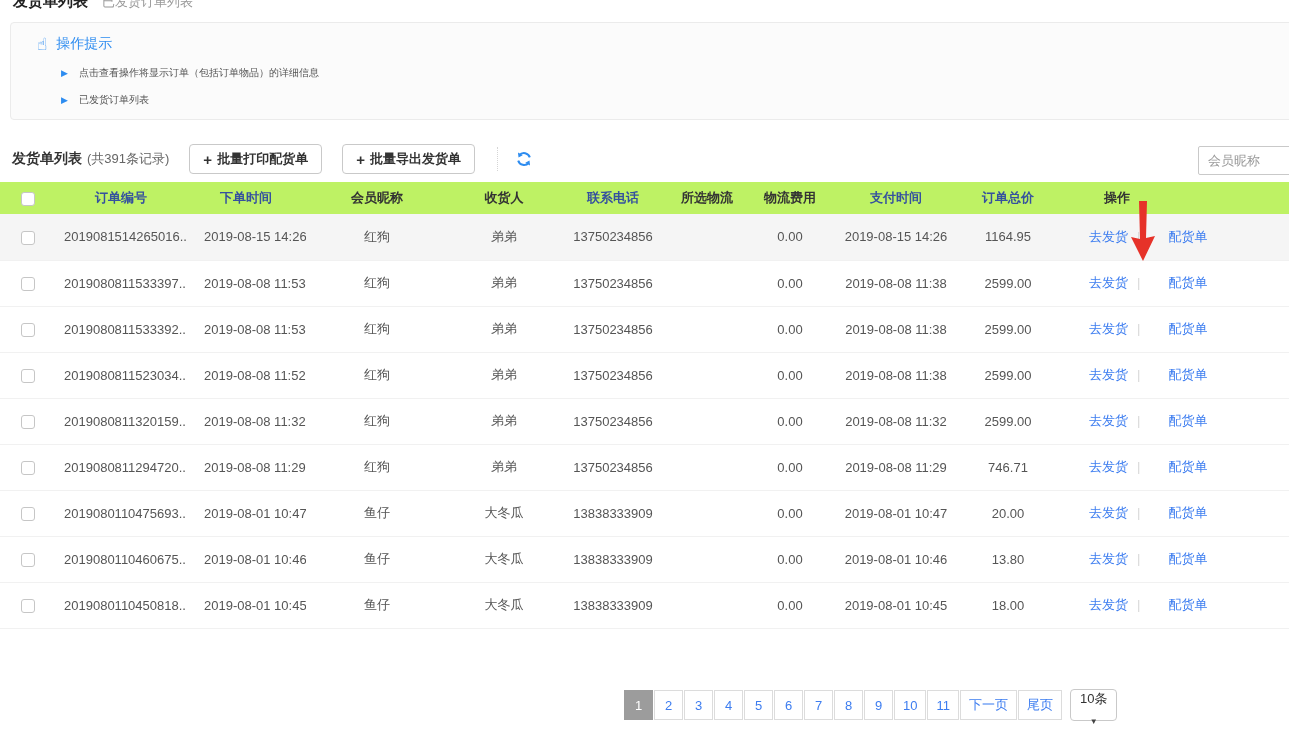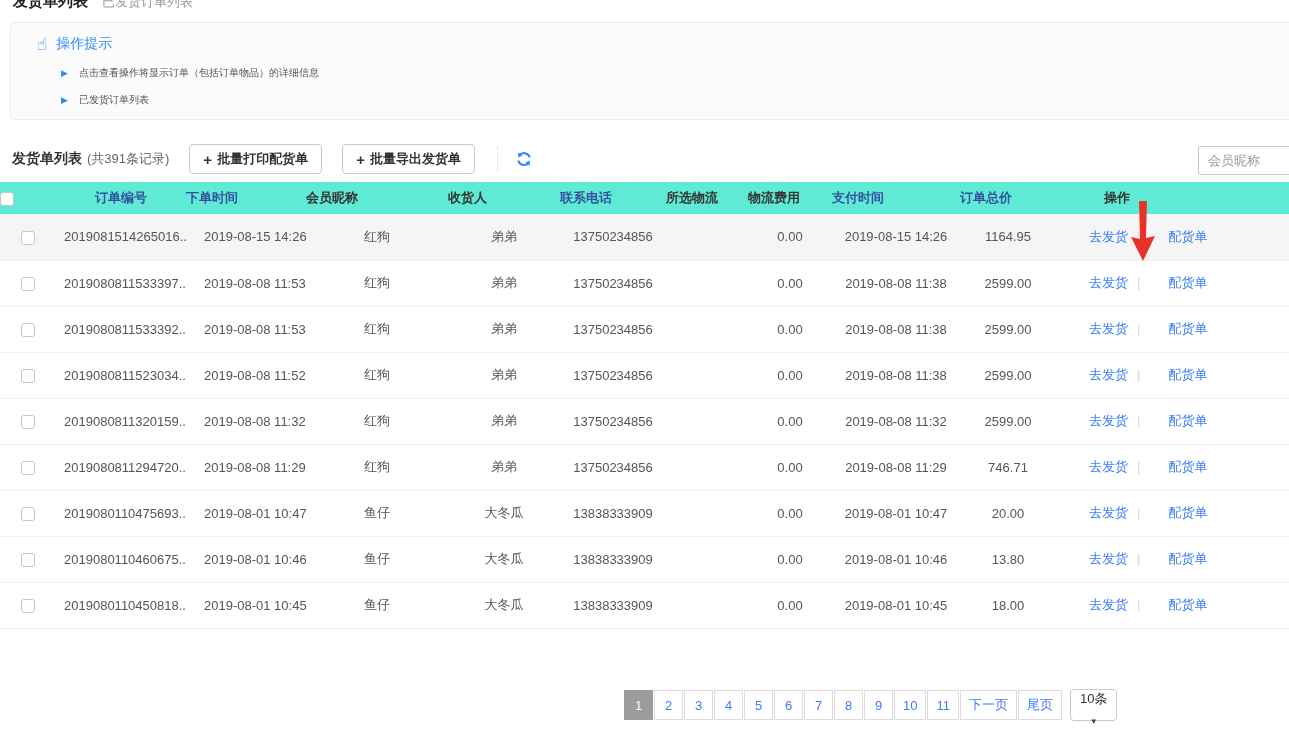--- a/index.html
+++ b/index.html
@@ -33,22 +33,22 @@
   .toolbar-divider { width:0; height:24px; border-left:1px dotted #d5d5d5; margin:0 18px 0 22px; }
   .refresh-icon { display:inline-flex; cursor:pointer; }
 
   .search-input { position:absolute; top:146px; left:1198px; width:130px; height:29px;
     border:1px solid #c9c9c9; border-radius:2px; padding:0 9px; font-size:13px; color:#333;
     font-family:inherit; }
   .search-input::placeholder { color:#9a9a9a; }
 
   
   table { position:absolute; top:182px; left:0; width:1289px; border-collapse:collapse; table-layout:fixed; }
-  thead tr { background:#5eead4; height:32px; }
-  th { font-size:13px; font-weight:bold; color:#333; text-align:left; }
+  thead tr { background:#bef264; height:32px; }
+  th { font-size:13px; font-weight:bold; color:#333; text-align:center; }
   th.blue { color:var(--header-blue); cursor:pointer; }
   tbody tr { height:46px; border-bottom:1px solid #f1f1f1; background:#fff; }
   tbody tr.highlight { background:#f5f5f5; }
   td { font-size:13px; color:#555; text-align:center; overflow:hidden; white-space:nowrap; }
   th.c-order_no, td.c-order_no { text-align:left; padding-left:8px; }
   th.c-order_no { text-align:center; padding-left:0; }
   td.c-order_time { text-align:left; padding-left:18px; }
   th.c-actions { text-align:left; padding-left:48px; }
   td.c-actions { text-align:left; padding-left:14px; }
   .checkbox { display:inline-block; width:14px; height:14px; background:#fff;

